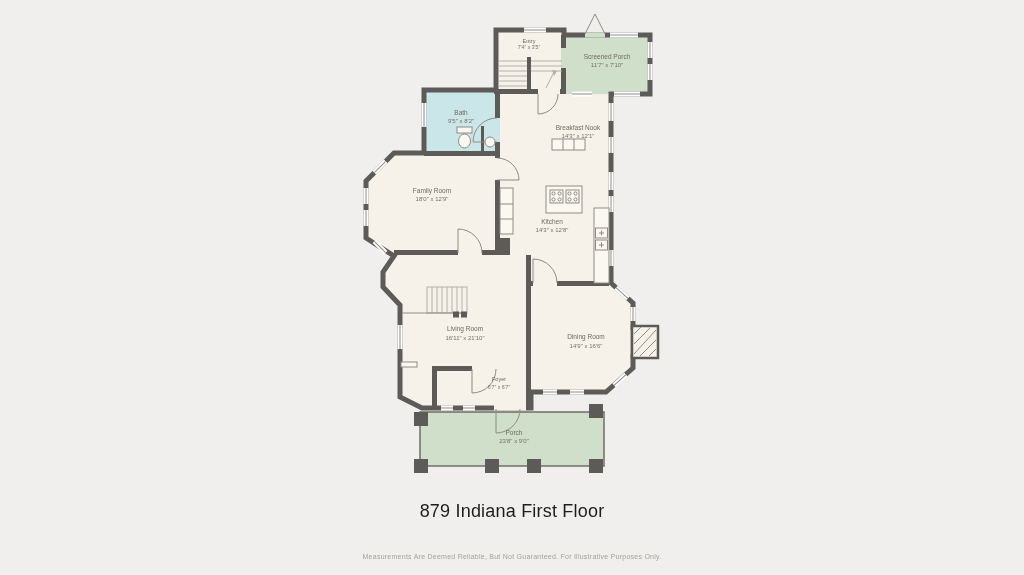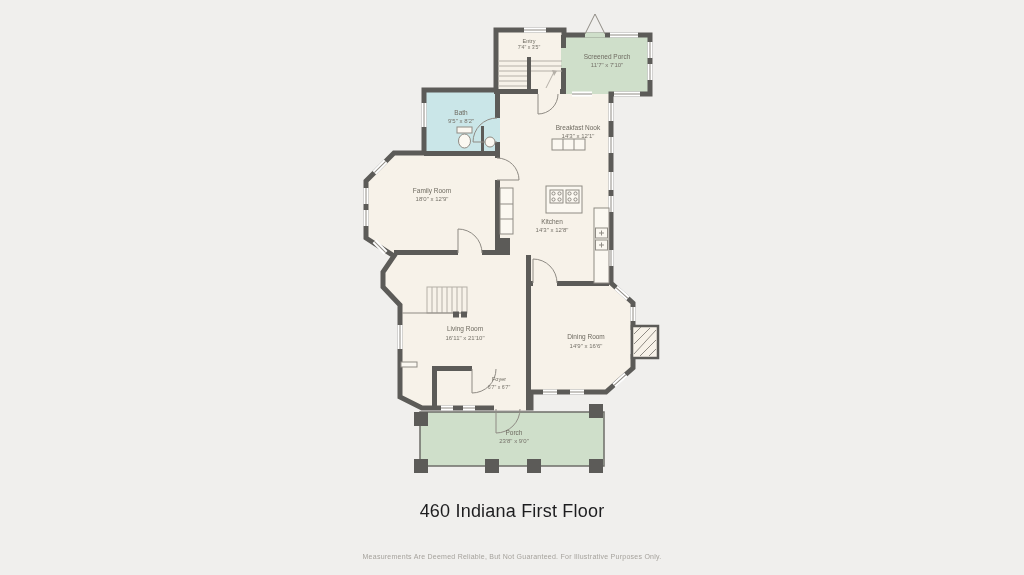--- a/index.html
+++ b/index.html
@@ -287,15 +287,15 @@
       <text class="rdims" x="586" y="347.5">14'9" x 16'6"</text>
 
       <text class="rname-sm" x="499" y="381">Foyer</text>
       <text class="rdims-sm" x="499" y="389">6'7" x 6'7"</text>
 
       <text class="rname" x="514" y="435">Porch</text>
       <text class="rdims" x="514" y="443">23'8" x 9'0"</text>
     </g>
   </svg>
 
-  <div class="page-title">460 Indiana First Floor</div>
+  <div class="page-title">879 Indiana First Floor</div>
   <div class="page-disclaimer">Measurements Are Deemed Reliable, But Not Guaranteed. For Illustrative Purposes Only.</div>
 </div>
 
 </body></html>

